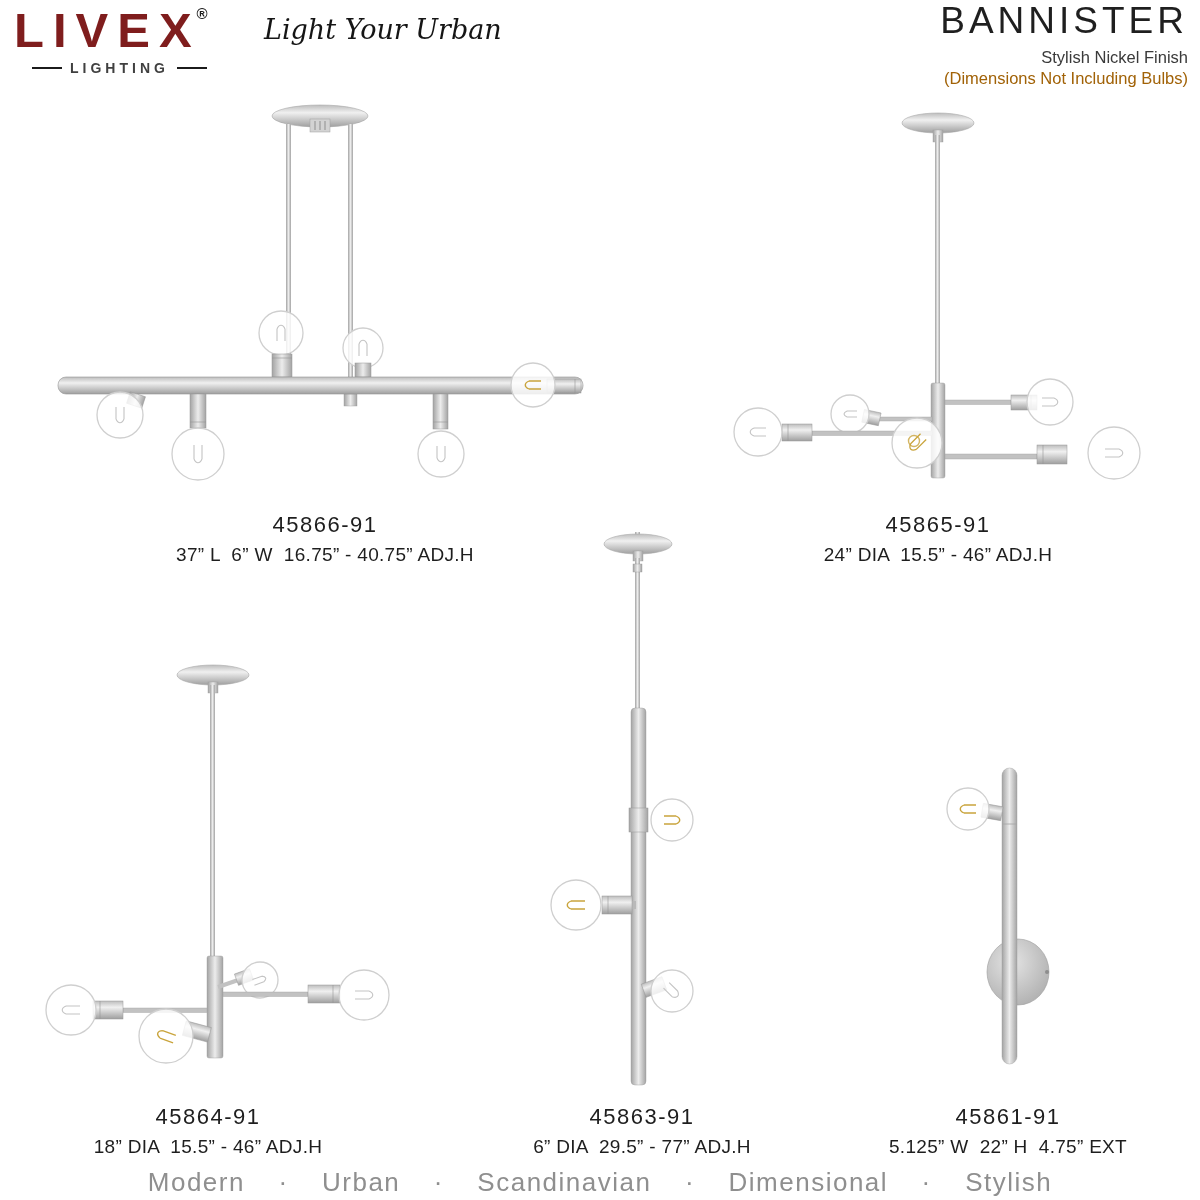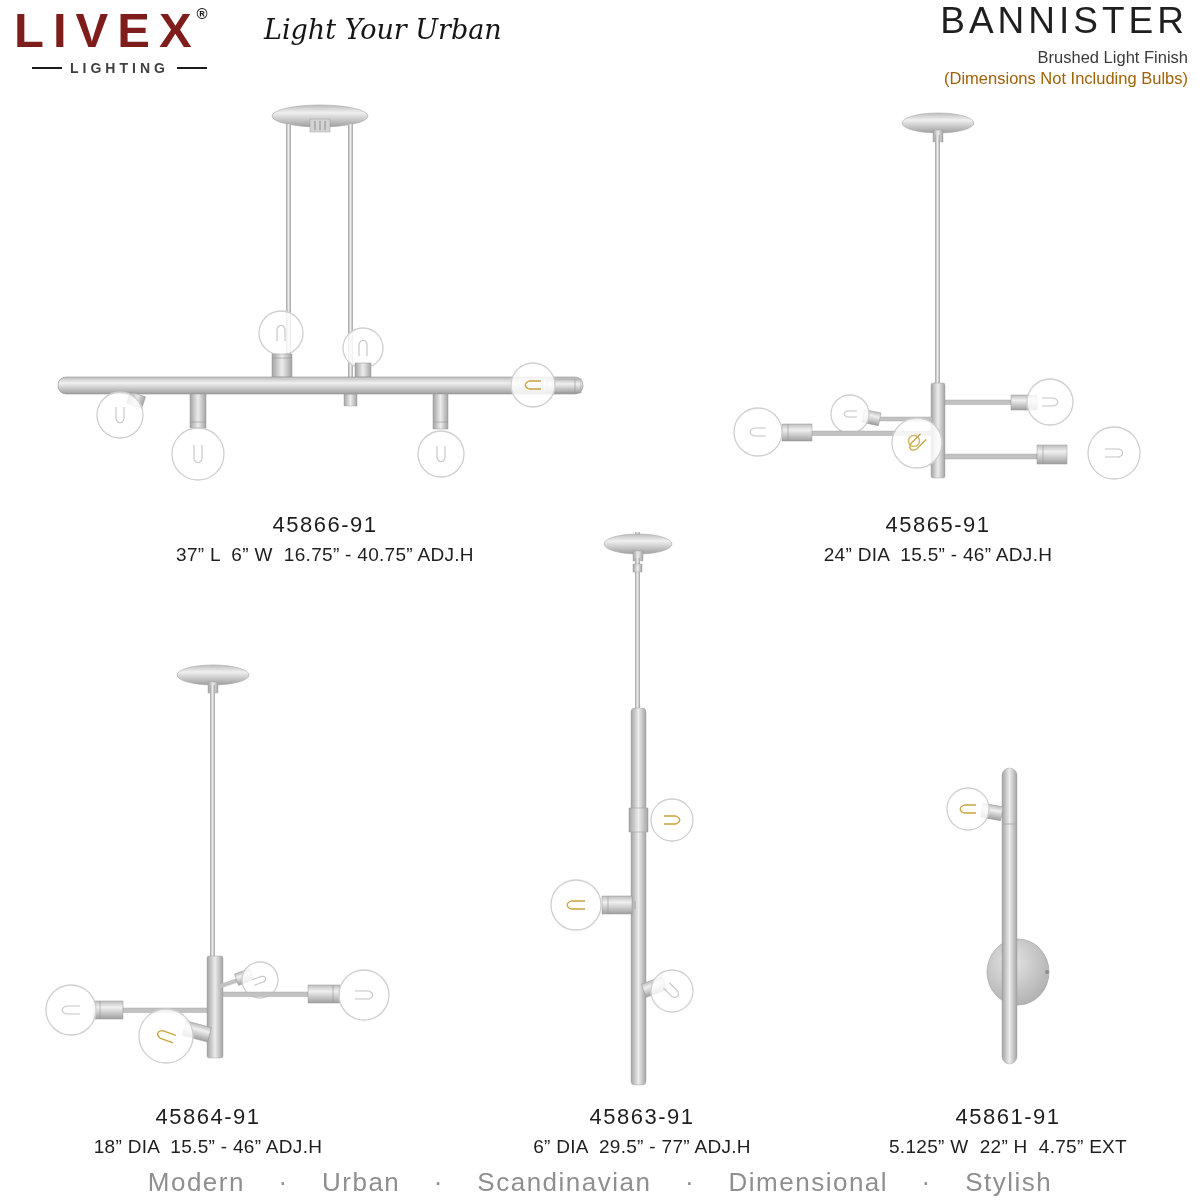--- a/index.html
+++ b/index.html
@@ -51,21 +51,21 @@
     </div>
     <div class="logo-sub">
       <span class="rule"></span>
       <span>LIGHTING</span>
       <span class="rule"></span>
     </div>
   </div>
   <div class="slogan">Light Your Urban</div>
   <div class="collection">
     <div class="collection-name">BANNISTER</div>
-    <div class="collection-finish">Brushed Light Finish</div>
+    <div class="collection-finish">Stylish Nickel Finish</div>
     <div class="collection-note">(Dimensions Not Including Bulbs)</div>
   </div>
 
   <svg class="fx" style="left:50px;top:92px" width="560" height="408" viewBox="0 0 560 408">
     <defs>
       <linearGradient id="f1v" x1="0" y1="0" x2="1" y2="0">
         <stop offset="0" stop-color="#a3a3a3"></stop>
           <stop offset="0.5" stop-color="#ececec"></stop>
           <stop offset="1" stop-color="#a3a3a3"></stop>
       </linearGradient>

